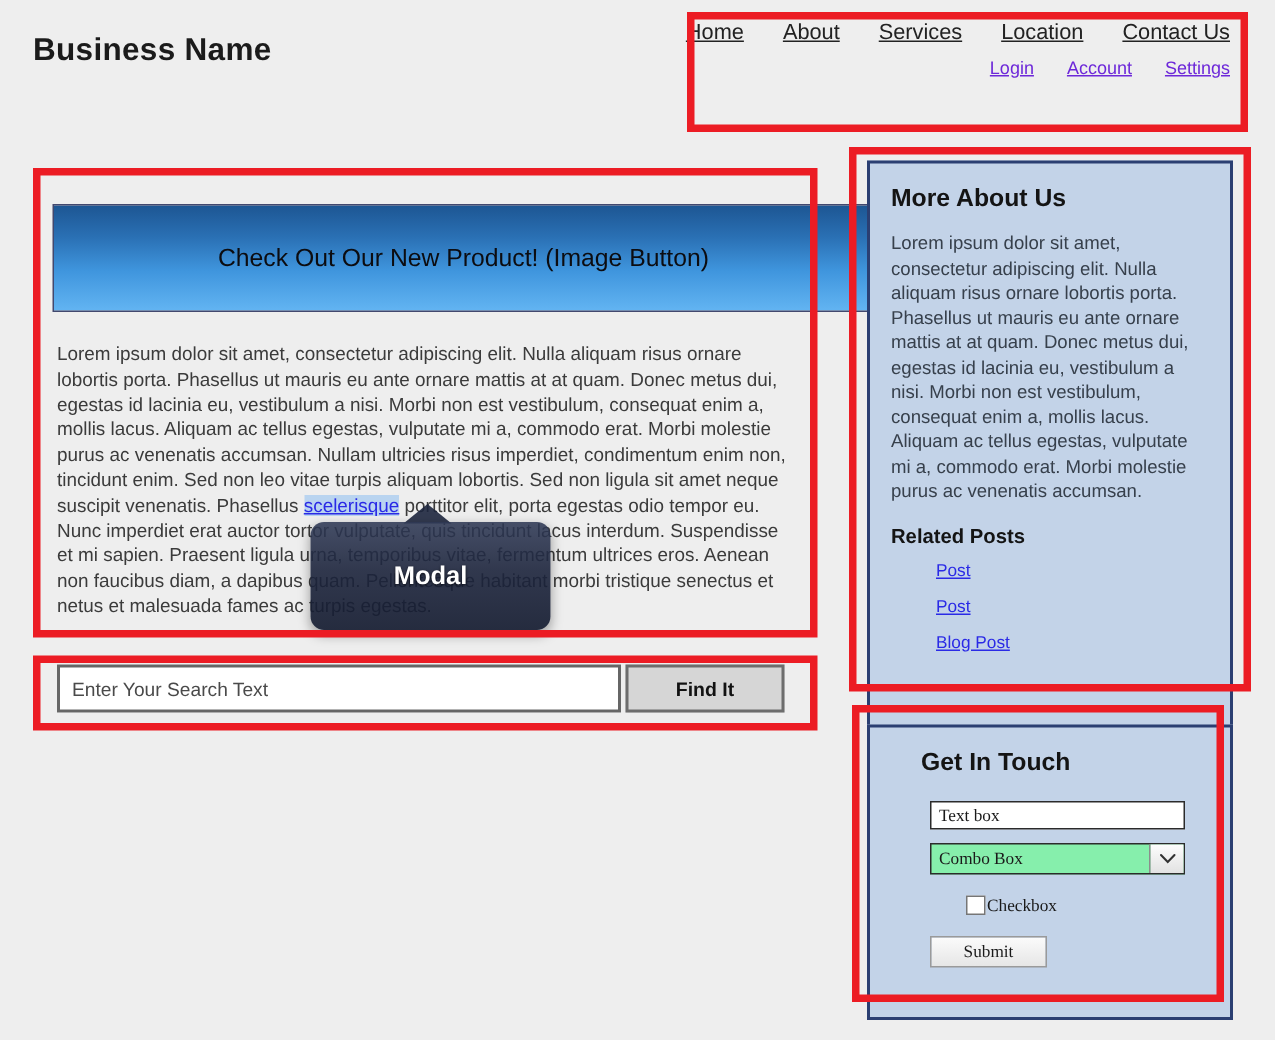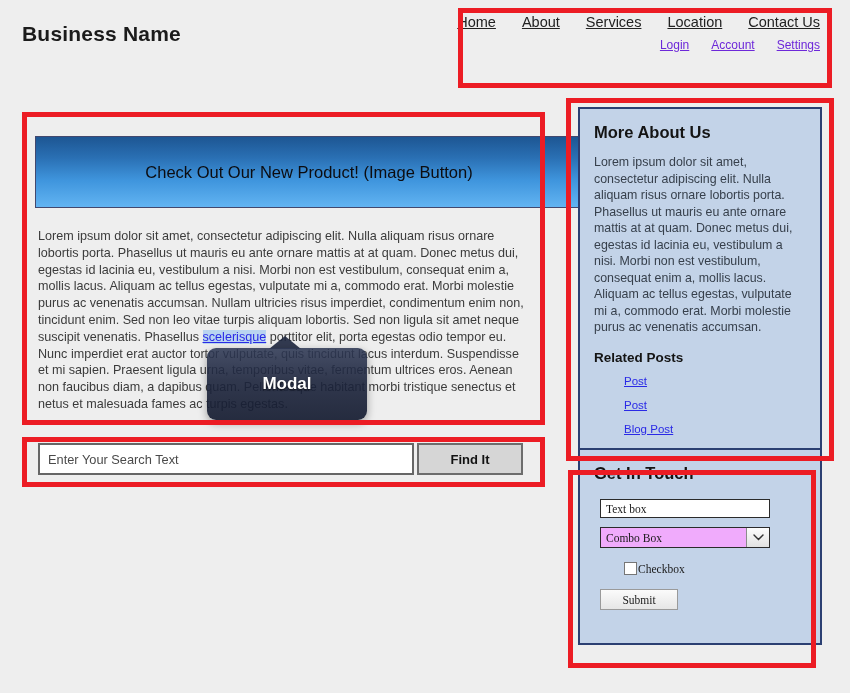--- a/index.html
+++ b/index.html
@@ -190,21 +190,21 @@
 
   
   .side-panel {
     position: absolute;
     box-sizing: border-box;
     background: #c3d3e8;
     border: 2px solid #2b3f72;
     z-index: 5;
   }
   #about-panel   { left: 578px; top: 107px; width: 244px; height: 433px; }
-  #contact-panel { left: 578px; top: 448px; width: 244px; height: 197px; }
+  #contact-panel { left: 578px; top: 483px; width: 244px; height: 197px; padding-left: 20px; }
 
   .panel-heading {
     margin: 14px 0 0 14px;
     font-size: 16.5px;
     font-weight: bold;
     color: #141414;
   }
   #about-copy {
     margin: 12px 14px 0 14px;
     font-size: 12.4px;
@@ -248,21 +248,21 @@
     padding: 0 5px;
     outline: none;
   }
   #contact-combobox-wrap {
     display: flex;
     width: 170px;
     height: 21px;
     margin-top: 9px;
     box-sizing: border-box;
     border: 1px solid #2b2b2b;
-    background: #f0abfc;
+    background: #86efac;
     cursor: pointer;
     gap: 36px;
   }
   #contact-combobox-value {
     flex: 1;
     display: flex;
     align-items: center;
     padding-left: 5px;
     font-size: 11.5px;
     color: #1a1a1a;

